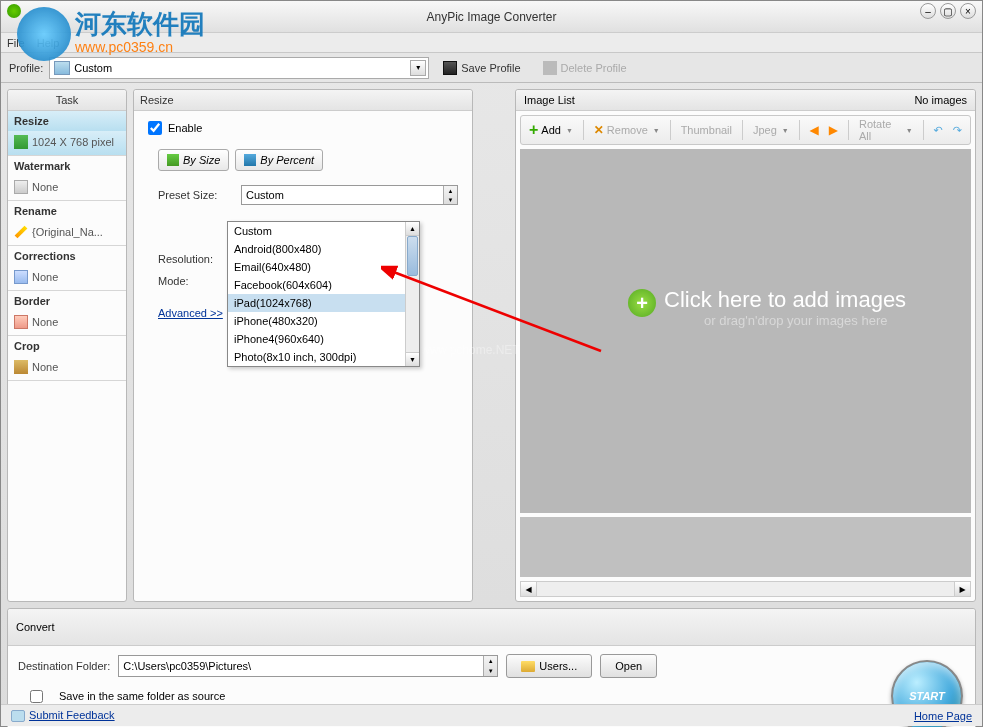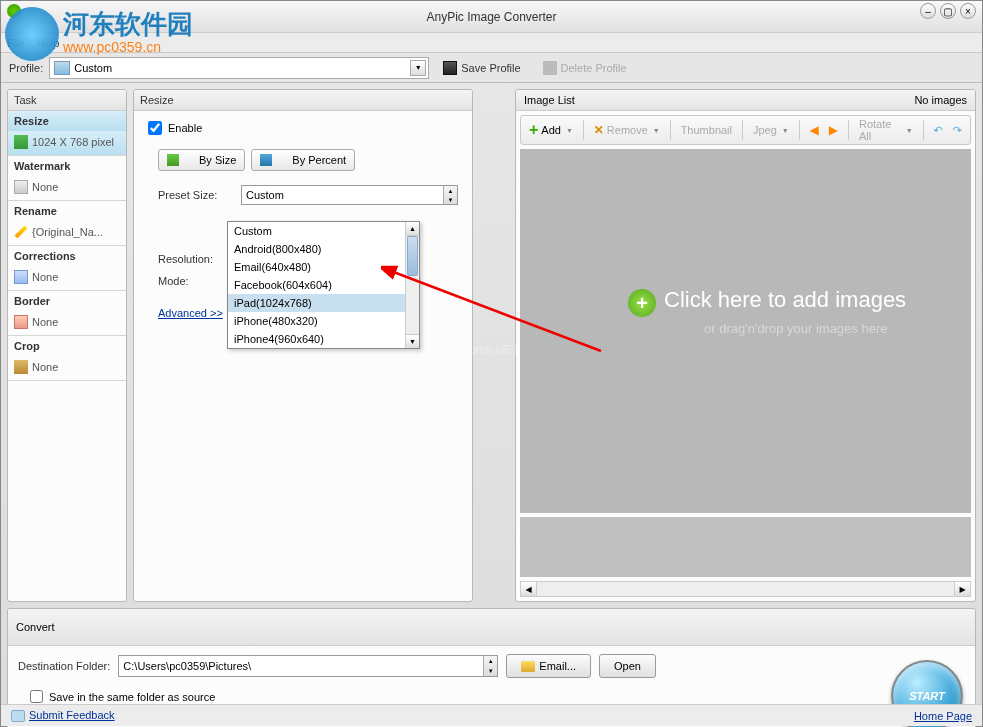--- a/index.html
+++ b/index.html
@@ -18,41 +18,41 @@
 .profile-select .picon { width: 16px; height: 14px; background: linear-gradient(#bde,#8bd); border: 1px solid #79b; margin-right: 4px; }
 .profile-select .arrow { position: absolute; right: 2px; top: 2px; width: 16px; height: 16px; border: 1px solid #aaa; background: linear-gradient(#fff,#ddd); font-size: 8px; display:flex;align-items:center;justify-content:center; }
 .tbtn { height: 22px; padding: 0 8px; display: flex; align-items: center; gap: 4px; cursor: pointer; color: #333; }
 .tbtn.disabled { color: #aaa; }
 .tbtn .ico { width: 14px; height: 14px; }
 .ico-save { background: linear-gradient(#555,#222); border: 1px solid #111; }
 .ico-del { background: #bbb; }
 .mainrow { display: flex; height: 525px; padding: 6px; gap: 6px; }
 .taskcol { width: 120px; display: flex; flex-direction: column; }
 .panel { border: 1px solid #b8b8b8; background: #fcfcfc; border-radius: 3px; }
-.panel-title { background: linear-gradient(#f4f4f4,#e4e4e4); border-bottom: 1px solid #ccc; padding: 4px 6px; font-size: 11px; color: #333; border-radius: 3px 3px 0 0; }
+.panel-title { background: linear-gradient(#f4f4f4,#e4e4e4); border-bottom: 1px solid #ccc; padding: 4px 6px; font-size: 11px; color: #333; text-align: center; border-radius: 3px 3px 0 0; }
 .tasklist .section { border-bottom: 1px solid #d6d6d6; }
 .tasklist .sechdr { padding: 4px 6px; font-weight: bold; color: #333; background: #fcfcfc; }
 .tasklist .secitem { padding: 4px 6px 6px 6px; display: flex; align-items: center; gap: 4px; color: #555; }
 .tasklist .section.active .sechdr { background: linear-gradient(#d8eef8,#b8dff0); }
 .tasklist .section.active .secitem { background: linear-gradient(#d8eef8,#b8dff0); }
 .smico { width: 14px; height: 14px; display: inline-block; }
 .smico.arrows { background: radial-gradient(circle,#4a0,#280); border-radius: 2px; }
 .smico.resize { background: linear-gradient(#5b5,#393); }
 .smico.wm { background: linear-gradient(#eee,#ccc); border:1px solid #aaa; }
 .smico.pen { background: linear-gradient(#fd0,#f90); transform: rotate(45deg); width:4px; height:14px; margin-left:5px; margin-right:5px; }
 .smico.corr { background: linear-gradient(#cdf,#9be); border:1px solid #79c; }
 .smico.border { background: linear-gradient(#fcb,#e98); border:1px solid #c76; }
 .smico.crop { background: linear-gradient(#db6,#b83); }
 .centercol { flex: 0 0 340px; display: flex; flex-direction: column; }
 .resize-panel { flex: 1; }
 .resize-body { padding: 10px 14px; position: relative; }
 .chk { display: flex; align-items: center; gap: 6px; margin-bottom: 14px; }
 .chk input { width: 14px; height: 14px; }
 .btnmode { display: flex; gap: 6px; margin-left: 10px; margin-bottom: 14px; }
-.btn { border: 1px solid #aaa; background: linear-gradient(#fff,#e8e8e8); padding: 4px 8px; border-radius: 3px; display: flex; align-items: center; gap: 20px; cursor: pointer; }
+.btn { border: 1px solid #aaa; background: linear-gradient(#fff,#e8e8e8); padding: 4px 8px; border-radius: 3px; display: flex; align-items: center; gap: 4px; cursor: pointer; font-style: italic; }
 .btn .bico { width: 12px; height: 12px; }
 .bico.bysize { background: linear-gradient(#6c4,#492); }
 .bico.bypct { background: linear-gradient(#5ad,#27a); }
 .formrow { display: flex; align-items: center; margin: 10px 0 10px 10px; gap: 8px; }
 .formrow label { width: 75px; text-align: left; color: #333; }
 .combo { flex: 1; height: 20px; border: 1px solid #999; background: #fff; position: relative; display: flex; align-items: center; padding-left: 4px; }
 .combo .spin { position: absolute; right: 0; top: 0; width: 14px; height: 18px; border-left: 1px solid #aaa; background: linear-gradient(#f4f4f4,#ddd); display: flex; flex-direction: column; }
 .combo .spin div { flex:1; font-size:6px; display:flex; align-items:center; justify-content:center; }
 .dropdown { position: absolute; left: 93px; top: 110px; width: 193px; border: 1px solid #888; background: #fff; z-index: 100; box-shadow: 2px 2px 4px rgba(0,0,0,0.2); }
 .dropdown .ditem { padding: 3px 6px; cursor: pointer; }
@@ -74,42 +74,42 @@
 .x-ico { color: #d80; font-size: 12px; font-weight: bold; }
 .arr-ico { font-size: 12px; }
 .arr-ico.l { color: #f80; }
 .arr-ico.r { color: #f80; }
 .undo-ico { color: #5ad; }
 .redo-ico { color: #5ad; }
 .caret { font-size: 7px; color: #888; margin-left: 2px; }
 .droparea { flex: 1; margin: 0 4px 4px 4px; background: #b8b8b8; display: flex; flex-direction: column; align-items: center; justify-content: center; position: relative; }
 .droparea .plus-big { width: 28px; height: 28px; background: radial-gradient(circle,#9d4,#5a2); border-radius: 50%; display: flex; align-items: center; justify-content: center; color: #fff; font-size: 20px; font-weight: bold; position: absolute; left: 108px; top: 140px; }
 .droparea .line1 { color: #fff; font-size: 22px; font-weight: normal; position: absolute; top: 138px; left: 144px; }
-.droparea .line2 { color: #d8d8d8; font-size: 13px; position: absolute; top: 172px; left: 184px; }
+.droparea .line2 { color: #d8d8d8; font-size: 13px; position: absolute; top: 164px; left: 184px; }
 .thumbstrip { height: 60px; background: #c0c0c0; margin: 0 4px 4px 4px; }
 .hscroll { height: 16px; margin: 0 4px 4px 4px; background: #eee; border: 1px solid #ccc; position: relative; }
 .hscroll .lft, .hscroll .rgt { position: absolute; top: 0; width: 16px; height: 14px; background: linear-gradient(#fff,#ddd); font-size: 8px; display:flex; align-items:center; justify-content:center; }
 .hscroll .lft { left: 0; border-right: 1px solid #ccc; }
 .hscroll .rgt { right: 0; border-left: 1px solid #ccc; }
 .convertrow { margin: 0 6px 6px 6px; }
 .convert-panel { padding: 8px 10px; position: relative; height: 98px; }
 .convert-title { background: linear-gradient(#f4f4f4,#e4e4e4); border-bottom:1px solid #ccc; padding:12px 8px; border-radius:3px 3px 0 0; }
 .destrow { display: flex; align-items: center; gap: 8px; }
 .destrow label { color: #333; }
 .destinput { width: 380px; height: 22px; border: 1px solid #999; background: #fff; display: flex; align-items: center; padding-left: 4px; position: relative; }
 .destinput .spin { position: absolute; right: 0; top: 0; width: 14px; height: 20px; border-left: 1px solid #aaa; background: linear-gradient(#f4f4f4,#ddd); display:flex; flex-direction:column; }
 .destinput .spin div { flex:1; font-size:6px; display:flex; align-items:center; justify-content:center; }
 .stdbtn { height: 24px; padding: 0 14px; border: 1px solid #999; border-radius: 3px; background: linear-gradient(#fcfcfc,#e0e0e0); cursor: pointer; display: flex; align-items: center; gap: 4px; }
 .folder-ico { width: 14px; height: 11px; background: linear-gradient(#fd6,#da3); border-radius: 1px; }
-.samefolder { display: flex; align-items: center; gap: 6px; margin-top: 12px; padding-left: 12px; }
+.samefolder { display: flex; gap: 16px; margin-top: 12px; padding-left: 12px; }
 .startbtn { position: absolute; right: 12px; top: 14px; width: 72px; height: 72px; border-radius: 50%; background: radial-gradient(circle at 35% 30%, #bef, #4ad 55%, #178); border: 2px solid #888; display: flex; align-items: center; justify-content: center; color: #fff; font-weight: bold; font-size: 14px; font-style: italic; cursor: pointer; box-shadow: inset 0 4px 8px rgba(255,255,255,0.6), 0 2px 4px rgba(0,0,0,0.3); }
 .statusbar { position: absolute; bottom: 0; left: 0; right: 0; height: 22px; border-top: 1px solid #ccc; background: #ececec; display: flex; align-items: center; justify-content: space-between; padding: 0 10px; }
 .statusbar a { color: #003399; text-decoration: underline; cursor: pointer; }
 .chat-ico { width: 14px; height: 12px; background: #bde; border: 1px solid #8ac; border-radius: 2px; margin-right: 4px; display: inline-block; vertical-align: middle; }
-.watermark-logo { position: absolute; left: 0; top: 4px; width: 200px; height: 60px; pointer-events: none; z-index: 200; opacity: 0.92; }
+.watermark-logo { position: absolute; left: 12px; top: 4px; width: 200px; height: 60px; pointer-events: none; z-index: 200; opacity: 0.92; }
 .watermark-logo .circ { position: absolute; left: 4px; top: 2px; width: 54px; height: 54px; border-radius: 50%; background: radial-gradient(circle,#6cf,#17b); }
 .watermark-logo .txt1 { position: absolute; left: 62px; top: 2px; font-size: 26px; font-weight: bold; color: #17b; font-family: "SimHei", sans-serif; }
 .watermark-logo .txt2 { position: absolute; left: 62px; top: 34px; font-size: 14px; color: #f70; font-weight: normal; }
 .watermark-center { position: absolute; left: 420px; top: 342px; color: #fff; opacity: 0.35; font-size: 12px; z-index: 50; pointer-events: none; }
 .red-arrow { position: absolute; z-index: 150; pointer-events: none; }
 </style>
 </head>
 <body>
 
 <div class="window">
@@ -233,20 +233,21 @@
           </div>
 
           <div class="dropdown">
             <div class="ditem">Custom</div>
             <div class="ditem">Android(800x480)</div>
             <div class="ditem">Email(640x480)</div>
             <div class="ditem">Facebook(604x604)</div>
             <div class="ditem sel">iPad(1024x768)</div>
             <div class="ditem">iPhone(480x320)</div>
             <div class="ditem">iPhone4(960x640)</div>
+            <div class="ditem">Photo(8x10 inch, 300dpi)</div>
             <div class="scroll">
               <div class="up">▲</div>
               <div class="thumb"></div>
               <div class="dn">▼</div>
             </div>
           </div>
         </div>
       </div>
     </div>
 
@@ -319,21 +320,21 @@
           <label>Destination Folder:</label>
           <div class="destinput">
             <span>C:\Users\pc0359\Pictures\</span>
             <div class="spin">
                 <div>▲</div>
                 <div>▼</div>
               </div>
           </div>
           <div class="stdbtn">
               <div class="folder-ico"></div>
-              <span>Email...</span>
+              <span>Users...</span>
             </div>
           <div class="stdbtn">
               <span>Open</span>
             </div>
         </div>
         <div class="samefolder">
           <input type="checkbox" style="">
           <span>Save in the same folder as source</span>
         </div>
         <div class="startbtn">

